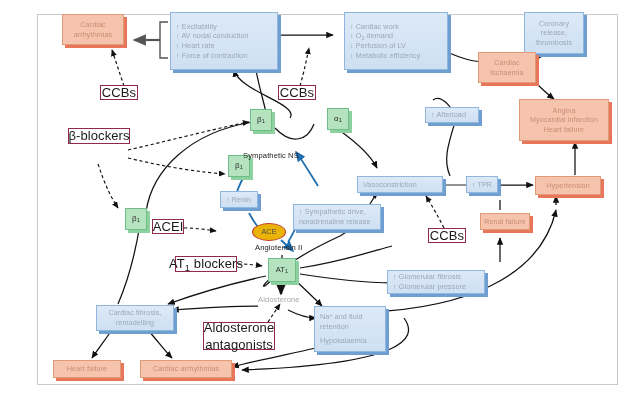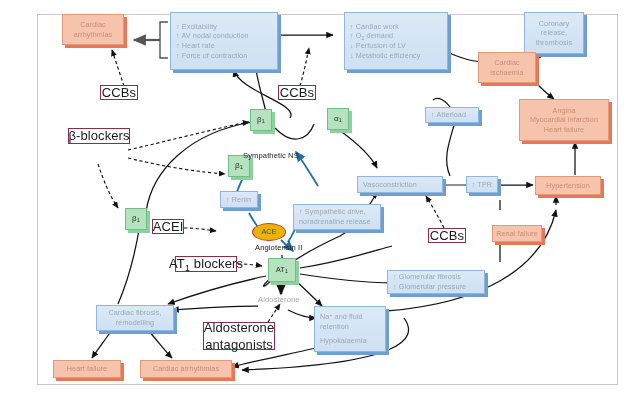--- a/index.html
+++ b/index.html
@@ -201,21 +201,21 @@
   </div>
 
   <div class="node blue" style="left:466px;top:176px;width:32px;height:17px;text-align:right;align-items:center;">
     <span class="ln">↑ TPR</span>
   </div>
 
   <div class="node salmon" style="left:535px;top:176px;width:66px;height:19px;">
     <span class="ln">Hypertension</span>
   </div>
 
-  <div class="node salmon" style="left:492px;top:213px;width:50px;height:17px;margin-top:12px;">
+  <div class="node salmon" style="left:480px;top:213px;width:50px;height:17px;">
     <span class="ln">Renal failure</span>
   </div>
 
   <div class="node blue" style="left:220px;top:191px;width:38px;height:17px;">
     <span class="ln">↑ Renin</span>
   </div>
 
   <div class="node blue" style="left:293px;top:186px;width:88px;height:26px;margin-top:18px;">
     <span class="ln">↑ Sympathetic drive,</span>
     <span class="ln">noradrenaline release</span>

